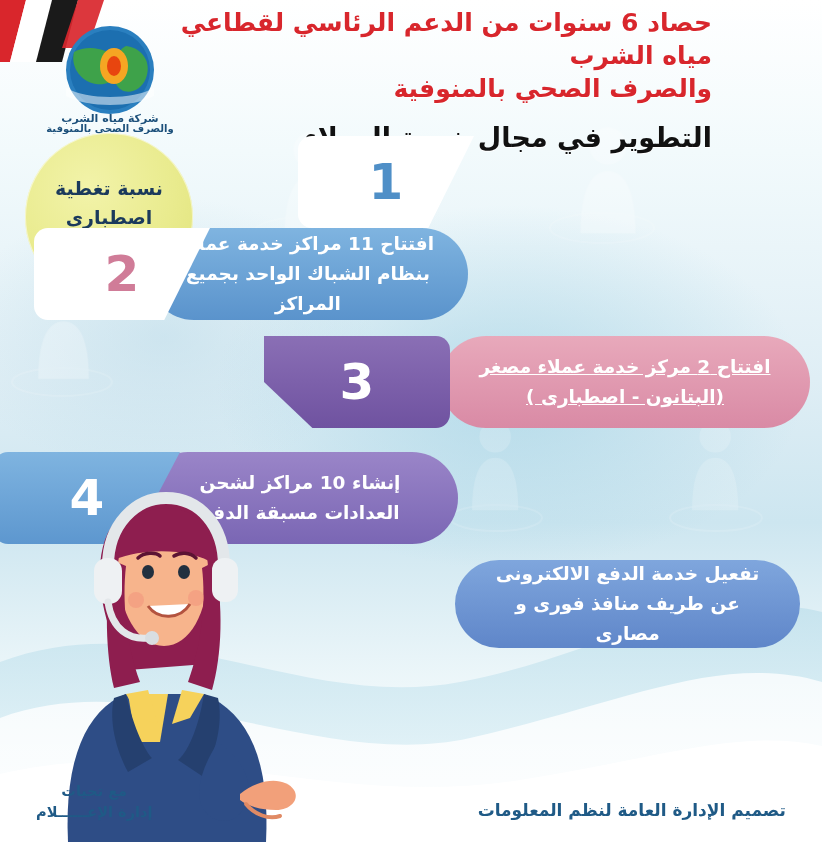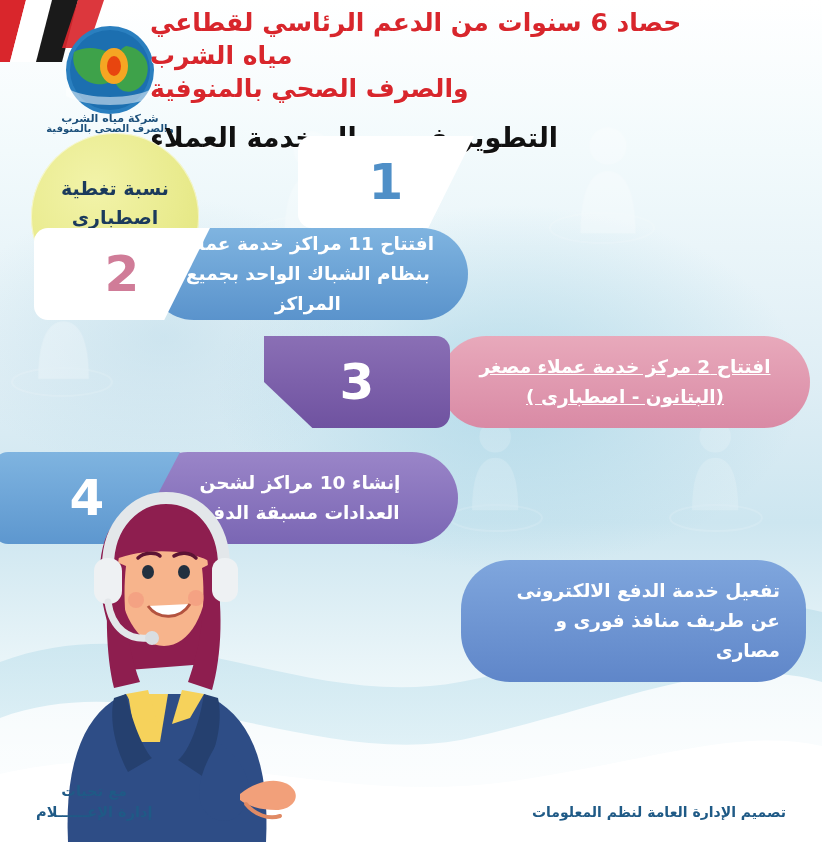--- a/index.html
+++ b/index.html
@@ -17,32 +17,32 @@
       linear-gradient(180deg,#ffffff 0%,#f2fafc 18%,#dfeef5 45%,#cde6f0 62%,#e8f4f8 78%,#f7fcfd 88%,#ffffff 100%);
     overflow:hidden;
   }
   
   .bg-wave{position:absolute;left:0;right:0;bottom:0;height:300px;}
   .bg-people{position:absolute;opacity:.30;}
   
   .header{position:absolute;top:0;right:0;left:0;height:140px;}
   .flag{position:absolute;top:0;left:0;width:118px;height:62px;}
   .logo{position:absolute;top:22px;left:40px;width:140px;height:112px;}
-  .title-block{position:absolute;top:6px;right:110px;left:150px;text-align:left;}
+  .title-block{position:absolute;top:6px;right:110px;left:150px;text-align:right;}
   .title-main{
     color:#d8262c;font-weight:bold;font-size:25px;line-height:1.32;
     text-shadow:0 1px 0 #fff;
   }
   .title-sub{
     margin-top:17px;color:#111;font-weight:bold;font-size:27px;
     text-shadow:0 1px 0 #fff;
   }
   
   .coverage{
-    position:absolute;top:133px;left:31px;width:168px;height:168px;border-radius:50%;
+    position:absolute;top:133px;left:25px;width:168px;height:168px;border-radius:50%;
     background:radial-gradient(circle at 38% 32%, #f2f3a9 0%, #e9eb8e 55%, #dfe177 100%);
     display:flex;flex-direction:column;align-items:center;justify-content:center;
     color:#1b3a5c;font-weight:bold;font-size:19px;line-height:1.5;text-align:center;
     box-shadow:0 0 0 1px rgba(255,255,255,.5) inset;
   }
   
   .row{position:absolute;height:92px;}
   .num-tag{
     position:absolute;top:0;width:176px;height:92px;
     display:flex;align-items:center;justify-content:center;
@@ -77,21 +77,21 @@
   .tag2{color:#d07c98;}
   
   .agent{position:absolute;left:8px;bottom:0;width:300px;height:400px;}
   
   .footer-left{
     position:absolute;left:36px;bottom:18px;text-align:center;
     color:#1f5a86;font-weight:bold;font-size:14.5px;line-height:1.5;
   }
   .footer-right{
     position:absolute;right:36px;bottom:22px;
-    color:#1f5a86;font-weight:bold;font-size:14px;margin-left:32px;
+    color:#1f5a86;font-weight:bold;font-size:17px;margin-left:32px;
   }
 </style>
 </head>
 <body>
 
 <div id="page">
 
   <svg class="bg-wave" viewBox="0 0 822 300" preserveAspectRatio="none">
     <defs>
       <linearGradient id="wg1" x1="0" y1="0" x2="0" y2="1">
@@ -187,21 +187,21 @@
     <div class="text-pill c3t" style="right:0;width:370px;text-decoration:underline;">افتتاح 2 مركز خدمة عملاء مصغر (البتانون - اصطبارى )</div>
     <div class="num-tag right c3" style="left:14px;width:186px;">3</div>
   </div>
 
   <div class="row" style="top:452px;right:268px;width:560px;">
     <div class="text-pill c4t" style="right:96px;width:316px;">إنشاء 10 مراكز لشحن العدادات مسبقة الدفع</div>
     <div class="num-tag left c1" style="left:0;width:186px;">4</div>
   </div>
 
   <div class="row" style="top:560px;right:12px;width:360px;height:98px;">
-    <div class="text-pill c5t" style="right:4px;width:345px;height:122px;border-radius:49px;text-align:right;">تفعيل خدمة الدفع الالكترونى عن طريف منافذ فورى و مصارى</div>
+    <div class="text-pill c5t" style="right:10px;width:345px;height:88px;border-radius:49px;">تفعيل خدمة الدفع الالكترونى عن طريف منافذ فورى و مصارى</div>
   </div>
 
   <svg class="agent" viewBox="0 0 300 400">
 
     <path d="M60,400 C56,318 78,268 118,252 L196,252 C242,272 262,320 258,400 Z" fill="#2e4d86"></path>
     <path d="M120,252 L160,252 L152,300 L128,300 Z" fill="#f6d25b"></path>
     <path d="M118,252 C126,288 138,310 144,316 L120,330 C104,300 102,272 106,256 Z" fill="#25406f"></path>
     <path d="M196,252 C190,290 178,312 170,318 L194,334 C212,304 214,274 210,256 Z" fill="#25406f"></path>
 
     <path d="M118,252 L140,248 L150,282 L132,276 Z" fill="#f6d25b"></path>

